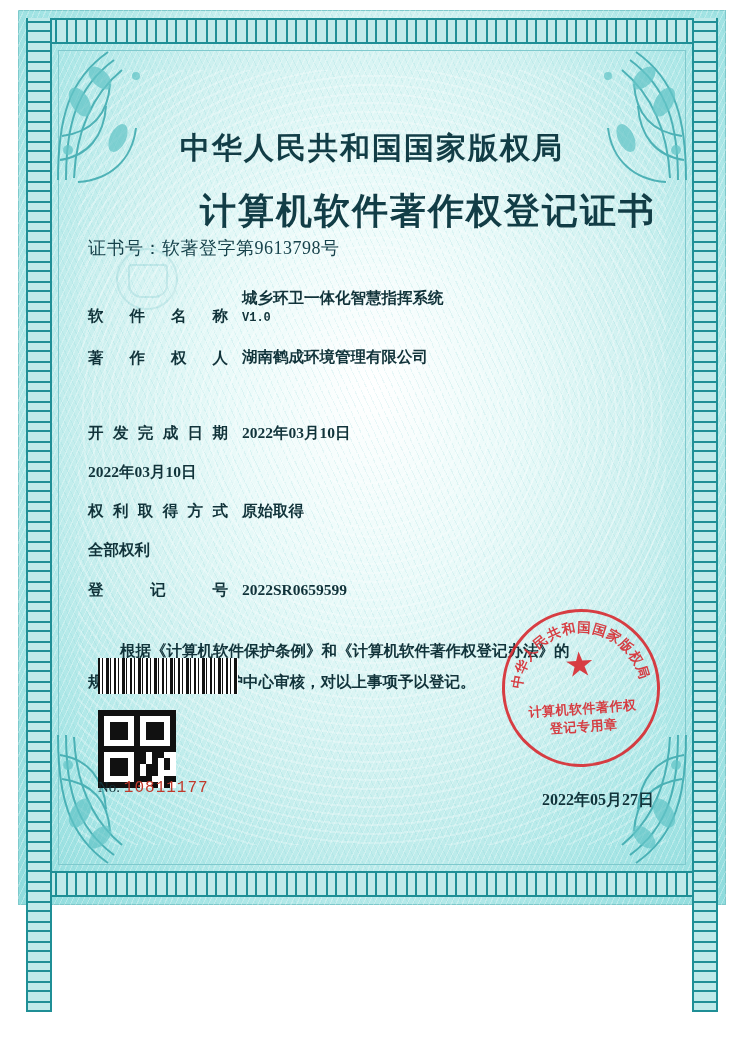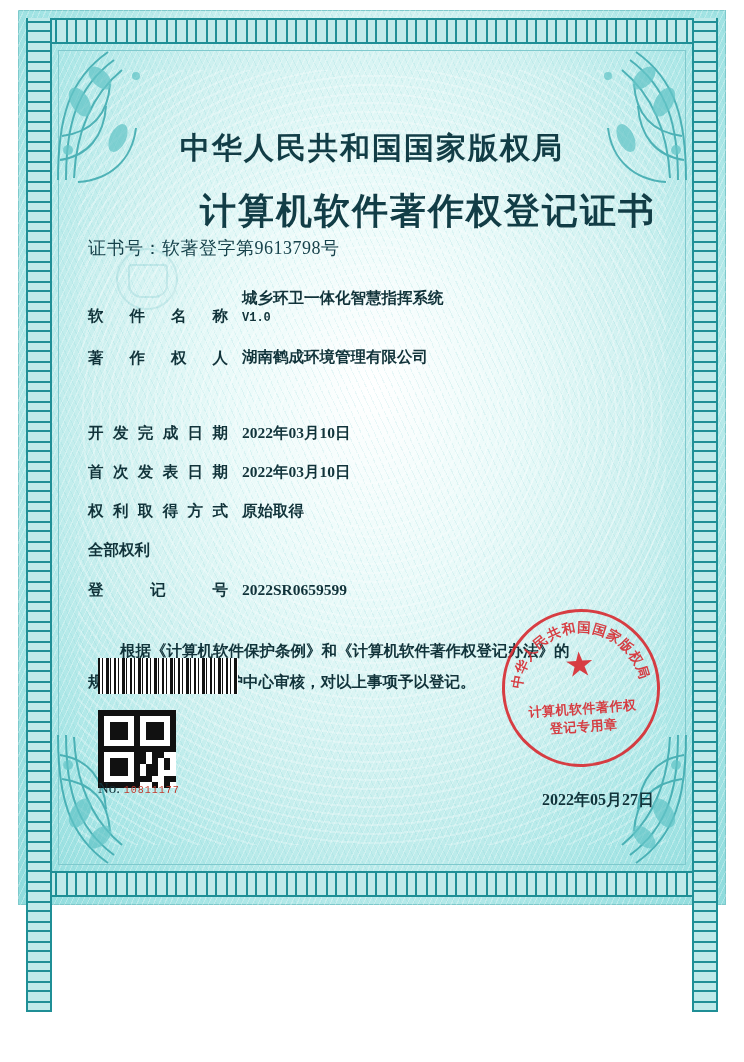--- a/index.html
+++ b/index.html
@@ -281,21 +281,21 @@
     left: 80px;
     bottom: 108px;
     font-size: 15px;
     color: #11333a;
     font-family: "Liberation Serif", serif;
   }
   #footer-no .num {
     color: #c0392b;
     font-family: "Liberation Mono", monospace;
     letter-spacing: 1px;
-    font-size: 10px;
+    font-size: 16px;
   }
   #footer-date {
     position: absolute;
     right: 72px;
     bottom: 94px;
     font-size: 16px;
     color: #11333a;
     font-weight: bold;
   }
 </style>
@@ -401,21 +401,20 @@
         <div class="field-value">湖南鹤成环境管理有限公司</div>
       </div>
     </div>
 
     <div id="block-dates">
       <div class="field-row">
         <div class="field-label spaced">开发完成日期</div>
         <div class="field-value">2022年03月10日</div>
       </div>
       <div class="field-row">
-        <div class="field-label spaced">首次发表日期</div>
         <div class="field-value">2022年03月10日</div>
       </div>
       <div class="field-row">
         <div class="field-label spaced">权利取得方式</div>
         <div class="field-value">原始取得</div>
       </div>
       <div class="field-row">
         <div class="field-value">全部权利</div>
       </div>
       <div class="field-row">

